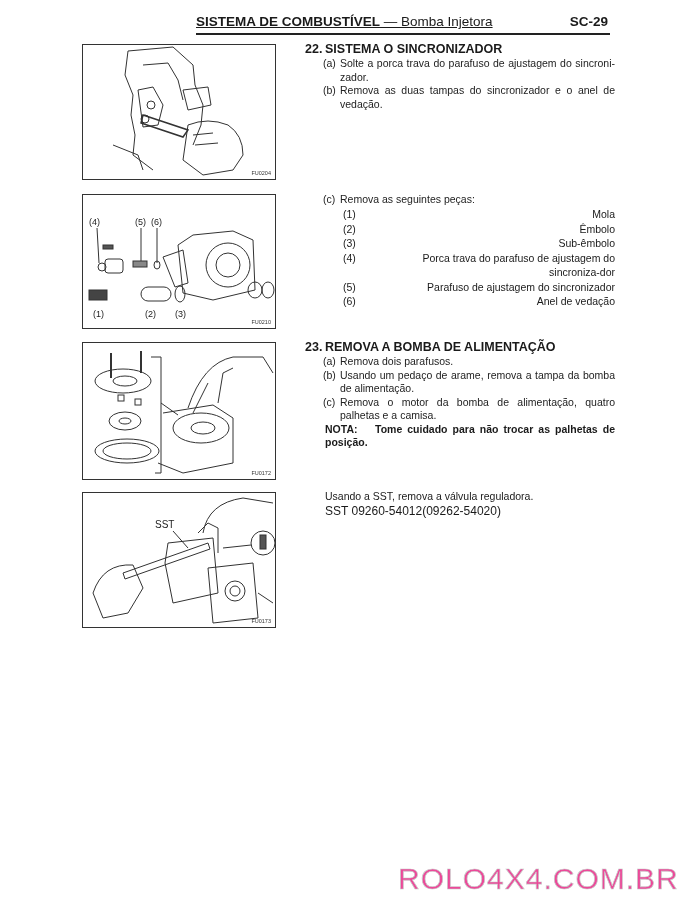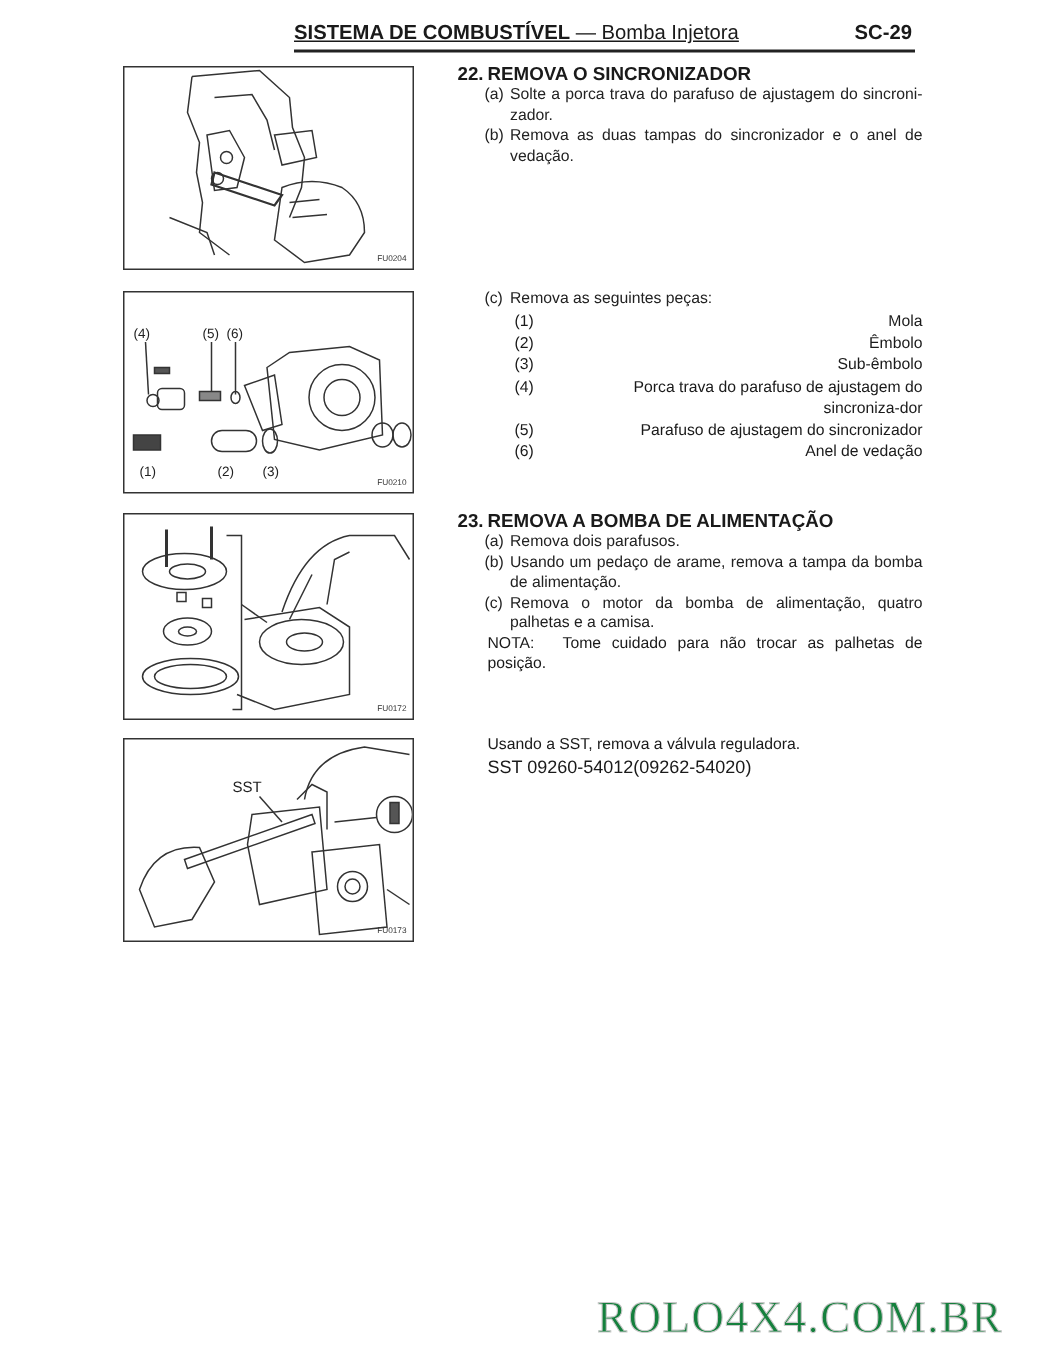--- a/index.html
+++ b/index.html
@@ -18,27 +18,27 @@
   .section { position: absolute; left: 305px; width: 310px; }
   .sec-title { font-size: 12.5px; font-weight: bold; line-height: 15px; }
   .sec-title .num { display: inline-block; width: 20px; }
   .sub { font-size: 10.5px; line-height: 13.5px; color: #222; padding-left: 20px; text-indent: -0px; }
   .sub-row { display: flex; margin-left: 18px; }
   .sub-label { width: 17px; flex: none; }
   .sub-text { flex: 1; text-align: justify; }
   .list-row { display: flex; margin-left: 38px; font-size: 10.5px; line-height: 14.5px; }
   .list-num { width: 28px; flex: none; }
   .list-text { flex: 1; text-align: right; }
-  .note { font-size: 10.5px; line-height: 13.5px; font-weight: normal; margin-left: 20px; text-align: justify; }
+  .note { font-size: 10.5px; line-height: 13.5px; font-weight: bold; margin-left: 20px; text-align: justify; }
   .note .lbl { display: inline-block; width: 50px; }
   .plain { font-size: 10.5px; line-height: 13.5px; margin-left: 20px; }
   .sst { font-size: 12px; line-height: 15px; margin-left: 20px; }
 
   .watermark { position: absolute; left: 398px; top: 862px; font-size: 30px; letter-spacing: 1px;
-               color: #15803d; -webkit-text-stroke: 0.7px #c8c8c8; font-family: Liberation Serif, serif; }
+               color: #ec4899; -webkit-text-stroke: 0.7px #c8c8c8; font-family: Liberation Sans, sans-serif; }
 </style>
 </head>
 <body>
 
 <div class="header">
   <div class="header-title">
     <b>SISTEMA DE COMBUSTÍVEL</b><span> — Bomba Injetora</span>
   </div>
   <div class="header-page">SC-29</div>
   <div class="header-rule"></div>
@@ -136,21 +136,21 @@
       <circle cx="152" cy="98" r="5"></circle>
       <path d="M10 100 Q20 70 50 72 L60 95 L45 120 L20 125 Z"></path>
       <path d="M175 100 L190 110"></path>
     </g>
   </svg>
   <div class="fig-caption">FU0173</div>
 </div>
 
 <div class="section" style="top:42px;">
   <div class="sec-title">
-    <span class="num">22.</span><span>REMOVA O SINCRONIZADOR</span>
+    <span class="num">22.</span><span>SISTEMA O SINCRONIZADOR</span>
   </div>
   <div class="sub-row sub" style="padding-left:0;">
     <span class="sub-label">(a)</span>
     <span class="sub-text">Solte a porca trava do parafuso de ajustagem do sincroni-zador.</span>
   </div>
   <div class="sub-row sub" style="padding-left:0;">
     <span class="sub-label">(b)</span>
     <span class="sub-text">Remova as duas tampas do sincronizador e o anel de vedação.</span>
   </div>
 </div>

